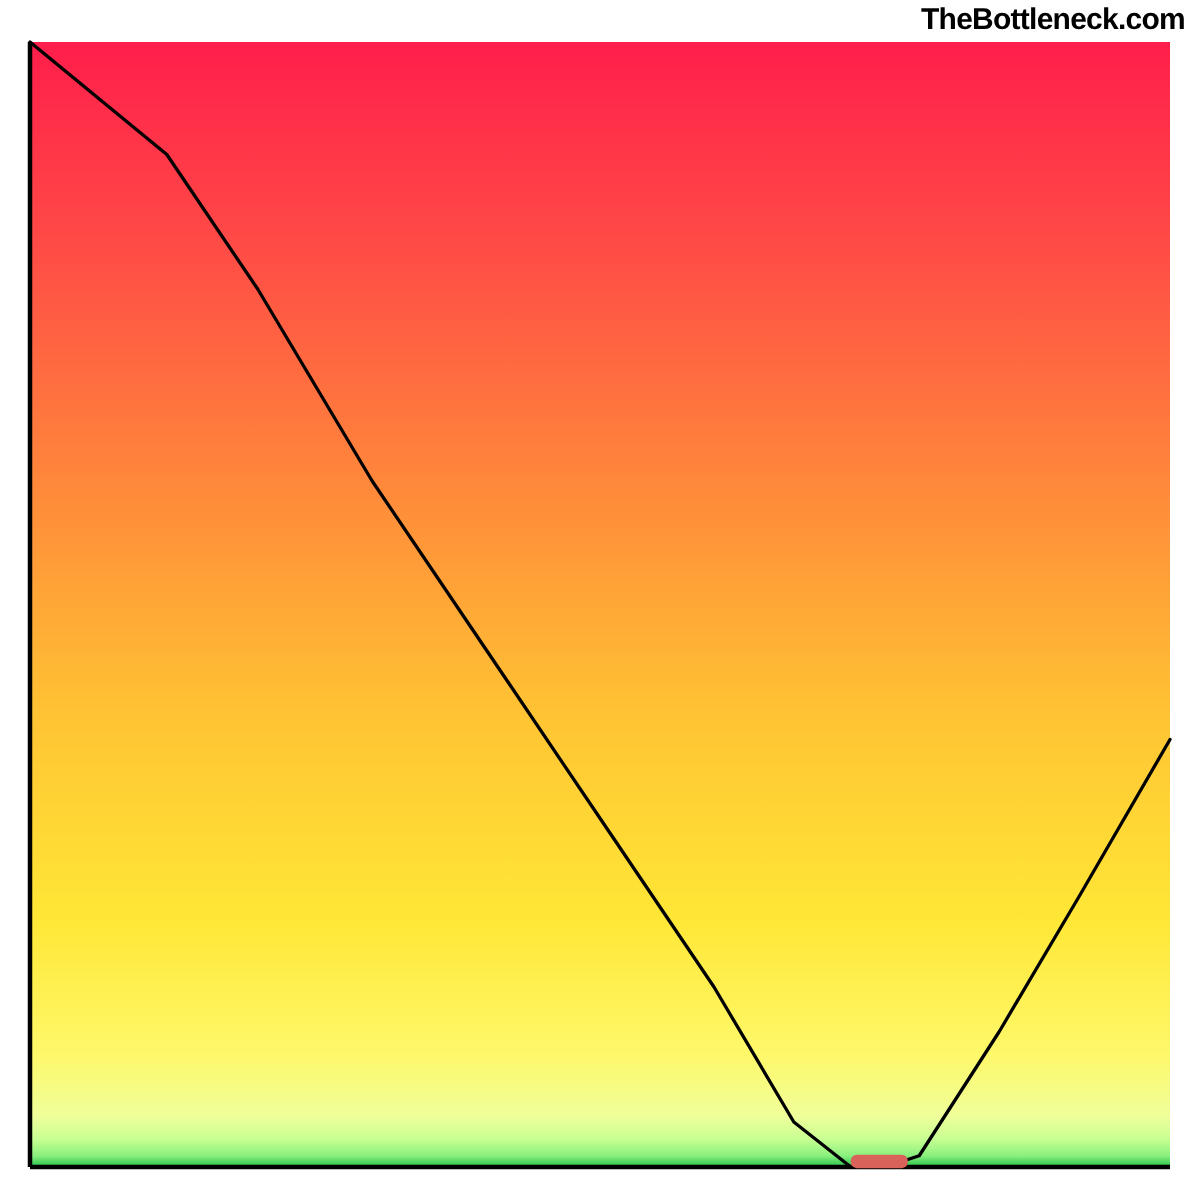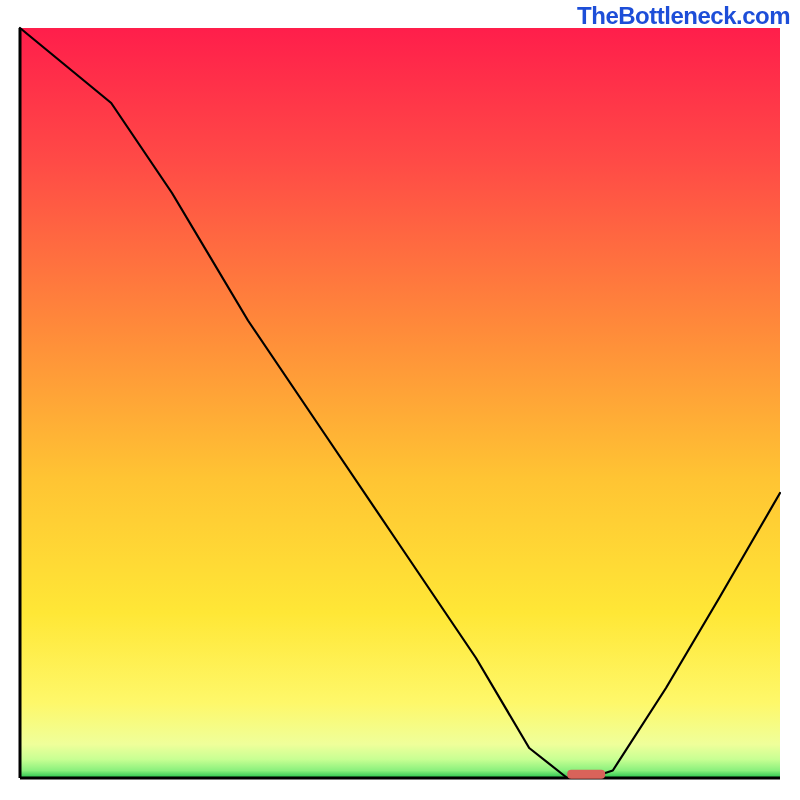--- a/index.html
+++ b/index.html
@@ -13,23 +13,23 @@
   .container {
     position: relative;
     width: 800px;
     height: 800px;
   }
   .watermark {
     position: absolute;
     top: 2px;
     right: 10px;
     font-family: Arial, Helvetica, sans-serif;
-    font-size: 24px;
+    font-size: 20px;
     font-weight: 600;
-    color: #1d4ed8;
+    color: #000000;
     letter-spacing: -0.5px;
     z-index: 5;
   }
   svg.plot {
     position: absolute;
     left: 0;
     top: 0;
     width: 800px;
     height: 800px;
   }

